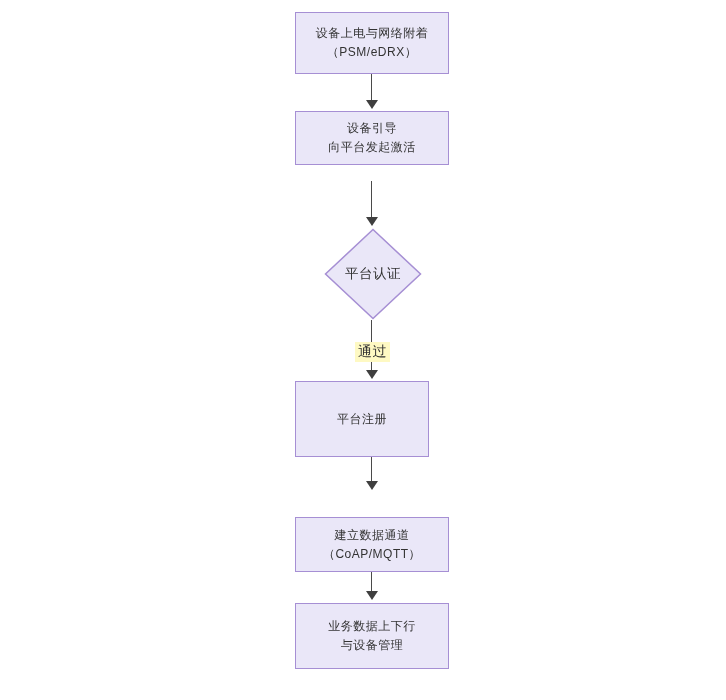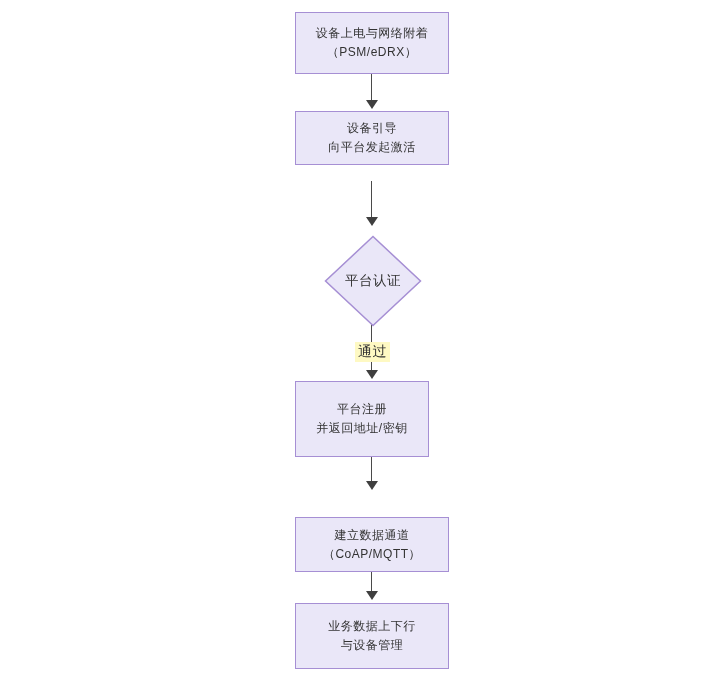--- a/index.html
+++ b/index.html
@@ -47,21 +47,21 @@
   #node-power    { left: 295px; top: 12px;  width: 154px; height: 62px; }
   #node-boot     { left: 295px; top: 111px; width: 154px; height: 54px; }
   #node-register { left: 295px; top: 381px; width: 134px; height: 76px; }
   #node-channel  { left: 295px; top: 492px; width: 154px; height: 55px; margin-top: 25px; }
   #node-business { left: 295px; top: 603px; width: 154px; height: 66px; }
 
   
   .decision-wrap {
     position: absolute;
     left: 324px;
-    top: 235px;
+    top: 228px;
     width: 98px;
     height: 92px;
     z-index: 3;
     font-family: Liberation Mono, monospace;
   }
   .decision-wrap svg {
     position: absolute;
     left: 0;
     top: 0;
     display: block;
@@ -155,21 +155,20 @@
     </svg>
     <div class="decision-label">平台认证</div>
   </div>
 
   <div class="connector" id="conn-3"></div>
   <div class="edge-label" id="edge-label-pass">通过</div>
   <div class="arrowhead" id="arrow-3"></div>
 
   <div class="node" id="node-register">
     <span class="line">平台注册</span>
-    <span class="line">并返回地址/密钥</span>
   </div>
 
   <div class="connector" id="conn-4"></div>
   <div class="arrowhead" id="arrow-4"></div>
 
   <div class="node" id="node-channel">
     <span class="line">建立数据通道</span>
     <span class="line">（CoAP/MQTT）</span>
   </div>
 

